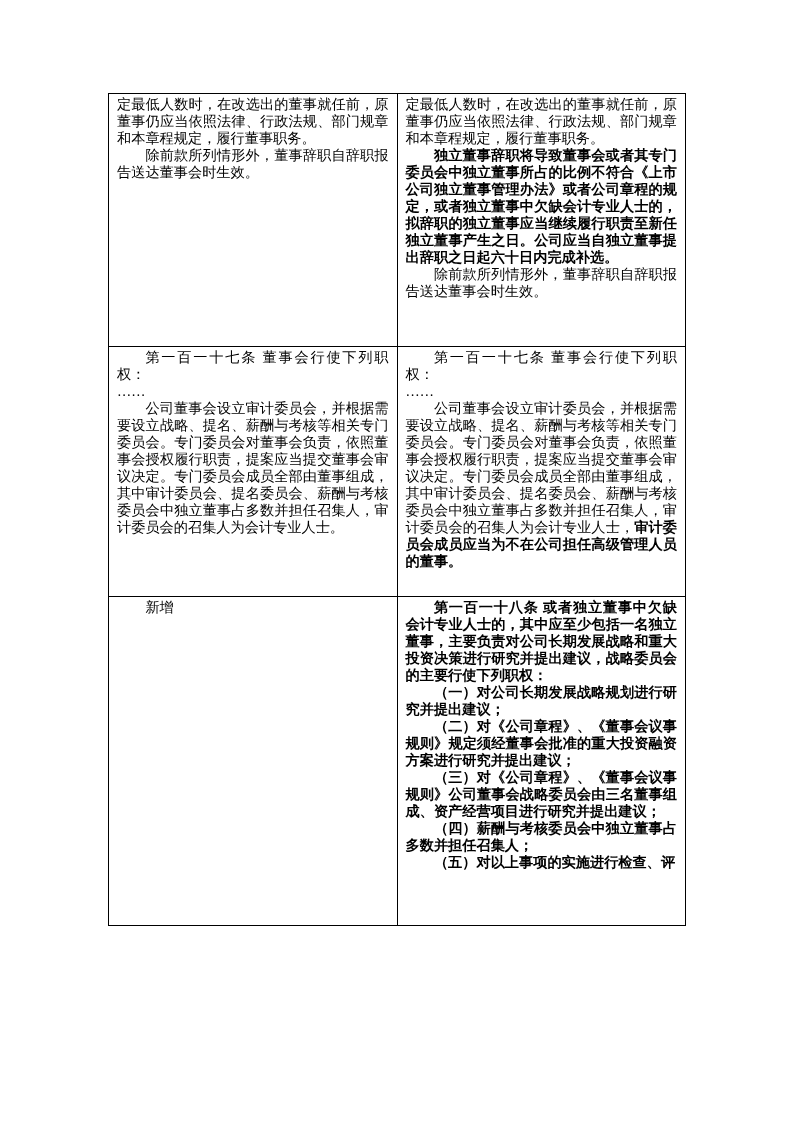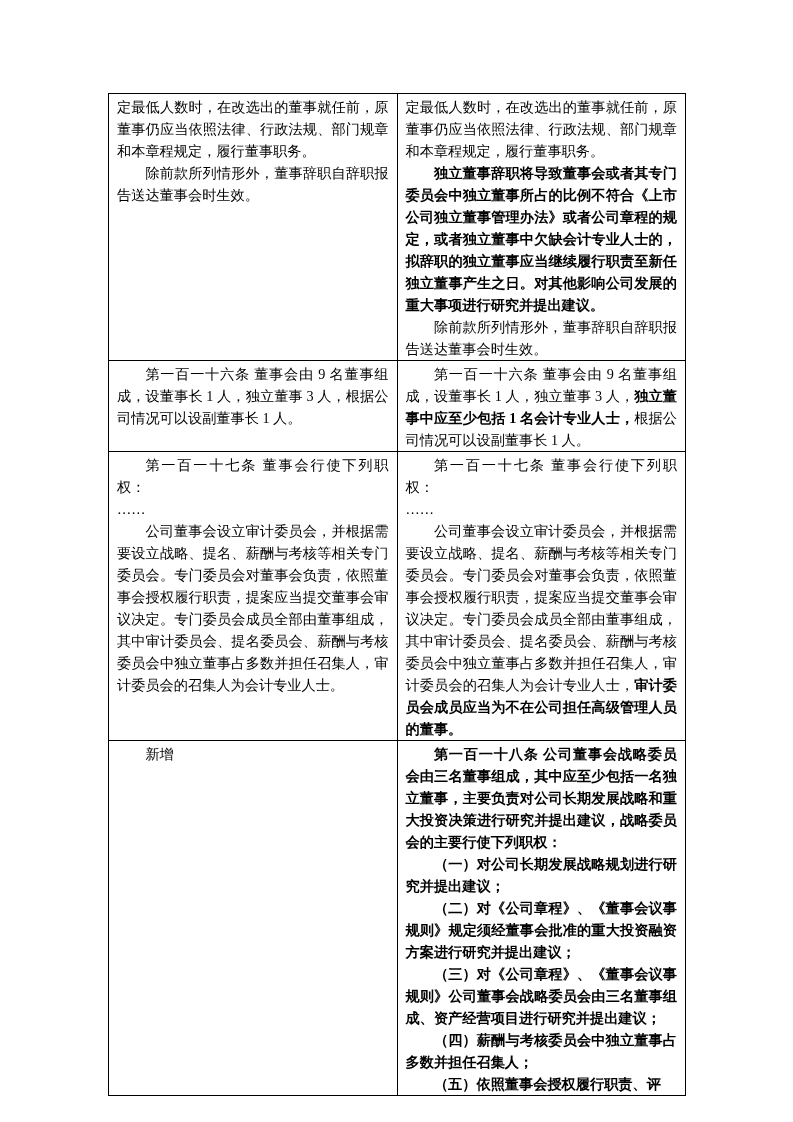--- a/index.html
+++ b/index.html
@@ -26,21 +26,21 @@
     border-collapse: collapse;
   }
   table.cmp-table td {
     width: 50%;
     border: 1.5px solid #000000;
     vertical-align: top;
     padding: 2px 8px 0 8px;
     overflow: hidden;
     box-sizing: border-box;
     font-size: 14.2px;
-    line-height: 22px;
+    line-height: 17px;
   }
   tr.row-1 td { height: 253px; }
   tr.row-2 td { height: 88px;  }
   tr.row-3 td { height: 250px; }
   tr.row-4 td { height: 329px; }
   .para {
     margin: 0;
     text-align: justify;
     word-break: break-all;
   }
@@ -53,52 +53,44 @@
 <div class="page">
   <table class="cmp-table">
     <tbody id="table-body">
         <tr class="row-1">
           <td>
             <div class="para"><span>定最低人数时，在改选出的董事就任前，原董事仍应当依照法律、行政法规、部门规章和本章程规定，履行董事职务。</span></div>
             <div class="para indent"><span>除前款所列情形外，董事辞职自辞职报告送达董事会时生效。</span></div>
           </td>
           <td>
             <div class="para"><span>定最低人数时，在改选出的董事就任前，原董事仍应当依照法律、行政法规、部门规章和本章程规定，履行董事职务。</span></div>
-            <div class="para indent"><span class="bold">独立董事辞职将导致董事会或者其专门委员会中独立董事所占的比例不符合《上市公司独立董事管理办法》或者公司章程的规定，或者独立董事中欠缺会计专业人士的，拟辞职的独立董事应当继续履行职责至新任独立董事产生之日。对其他影响公司发展的重大事项进行研究并提出建议。</span></div>
+            <div class="para indent"><span class="bold">独立董事辞职将导致董事会或者其专门委员会中独立董事所占的比例不符合《上市公司独立董事管理办法》或者公司章程的规定，或者独立董事中欠缺会计专业人士的，拟辞职的独立董事应当继续履行职责至新任独立董事产生之日。公司应当自独立董事提出辞职之日起六十日内完成补选。</span></div>
             <div class="para indent"><span>除前款所列情形外，董事辞职自辞职报告送达董事会时生效。</span></div>
-          </td>
-        </tr>
-        <tr class="row-2">
-          <td>
-            <div class="para indent"><span>第一百一十六条 董事会由 9 名董事组成，设董事长 1 人，独立董事 3 人，根据公司情况可以设副董事长 1 人。</span></div>
-          </td>
-          <td>
-            <div class="para indent"><span>第一百一十六条 董事会由 9 名董事组成，设董事长 1 人，独立董事 3 人，</span><span class="bold">独立董事中应至少包括 1 名会计专业人士，</span><span>根据公司情况可以设副董事长 1 人。</span></div>
           </td>
         </tr>
         <tr class="row-3">
           <td>
             <div class="para indent"><span>第一百一十七条 董事会行使下列职权：</span></div>
             <div class="para"><span>……</span></div>
             <div class="para indent"><span>公司董事会设立审计委员会，并根据需要设立战略、提名、薪酬与考核等相关专门委员会。专门委员会对董事会负责，依照董事会授权履行职责，提案应当提交董事会审议决定。专门委员会成员全部由董事组成，其中审计委员会、提名委员会、薪酬与考核委员会中独立董事占多数并担任召集人，审计委员会的召集人为会计专业人士。</span></div>
           </td>
           <td>
             <div class="para indent"><span>第一百一十七条 董事会行使下列职权：</span></div>
             <div class="para"><span>……</span></div>
             <div class="para indent"><span>公司董事会设立审计委员会，并根据需要设立战略、提名、薪酬与考核等相关专门委员会。专门委员会对董事会负责，依照董事会授权履行职责，提案应当提交董事会审议决定。专门委员会成员全部由董事组成，其中审计委员会、提名委员会、薪酬与考核委员会中独立董事占多数并担任召集人，审计委员会的召集人为会计专业人士，</span><span class="bold">审计委员会成员应当为不在公司担任高级管理人员的董事。</span></div>
           </td>
         </tr>
         <tr class="row-4">
           <td>
             <div class="para indent"><span>新增</span></div>
           </td>
           <td>
-            <div class="para indent"><span class="bold">第一百一十八条 公司董事会战略委员会由三名董事组成，其中应至少包括一名独立董事，主要负责对公司长期发展战略和重大投资决策进行研究并提出建议，战略委员会的主要行使下列职权：</span></div>
+            <div class="para indent"><span class="bold">第一百一十八条 或者独立董事中欠缺会计专业人士的，其中应至少包括一名独立董事，主要负责对公司长期发展战略和重大投资决策进行研究并提出建议，战略委员会的主要行使下列职权：</span></div>
             <div class="para indent"><span class="bold">（一）对公司长期发展战略规划进行研究并提出建议；</span></div>
             <div class="para indent"><span class="bold">（二）对《公司章程》、《董事会议事规则》规定须经董事会批准的重大投资融资方案进行研究并提出建议；</span></div>
             <div class="para indent"><span class="bold">（三）对《公司章程》、《董事会议事规则》公司董事会战略委员会由三名董事组成、资产经营项目进行研究并提出建议；</span></div>
             <div class="para indent"><span class="bold">（四）薪酬与考核委员会中独立董事占多数并担任召集人；</span></div>
-            <div class="para indent"><span class="bold">（五）依照董事会授权履行职责、评</span></div>
+            <div class="para indent"><span class="bold">（五）对以上事项的实施进行检查、评</span></div>
           </td>
         </tr>
       </tbody>
   </table>
 </div>
 
 </body></html>

